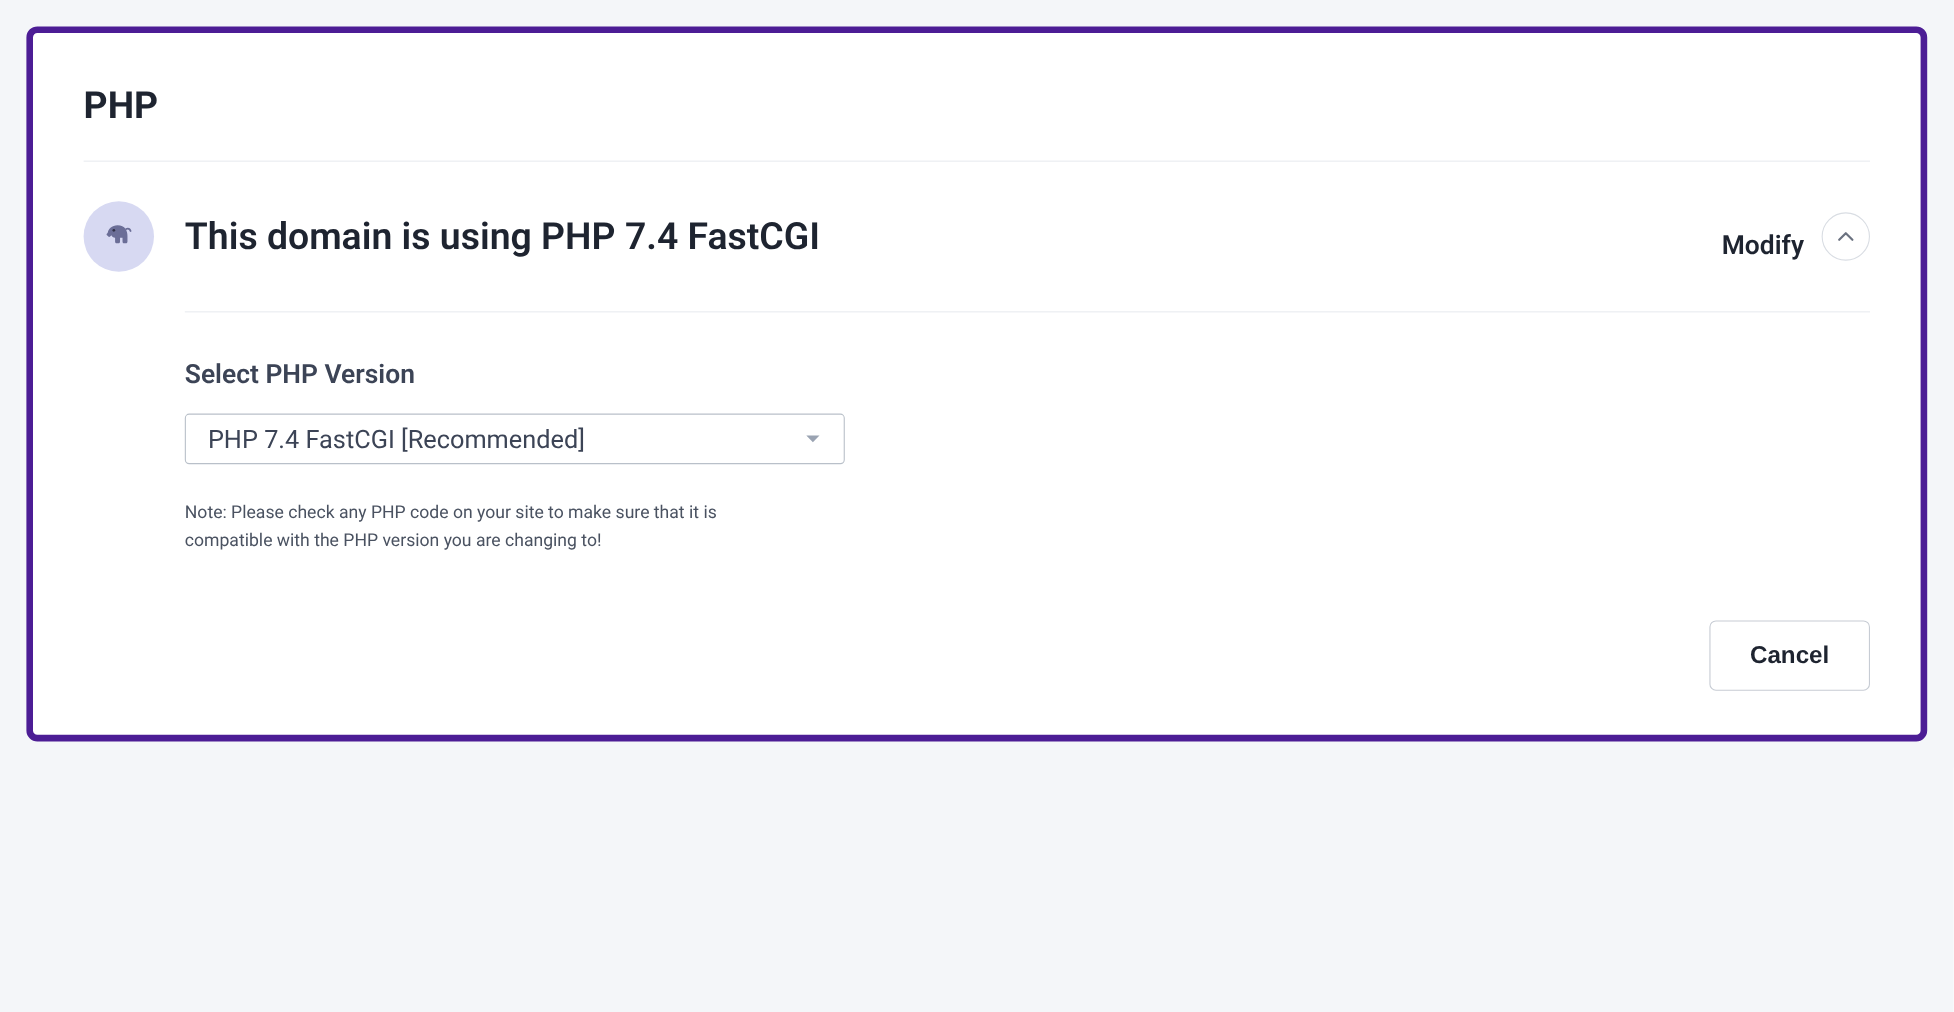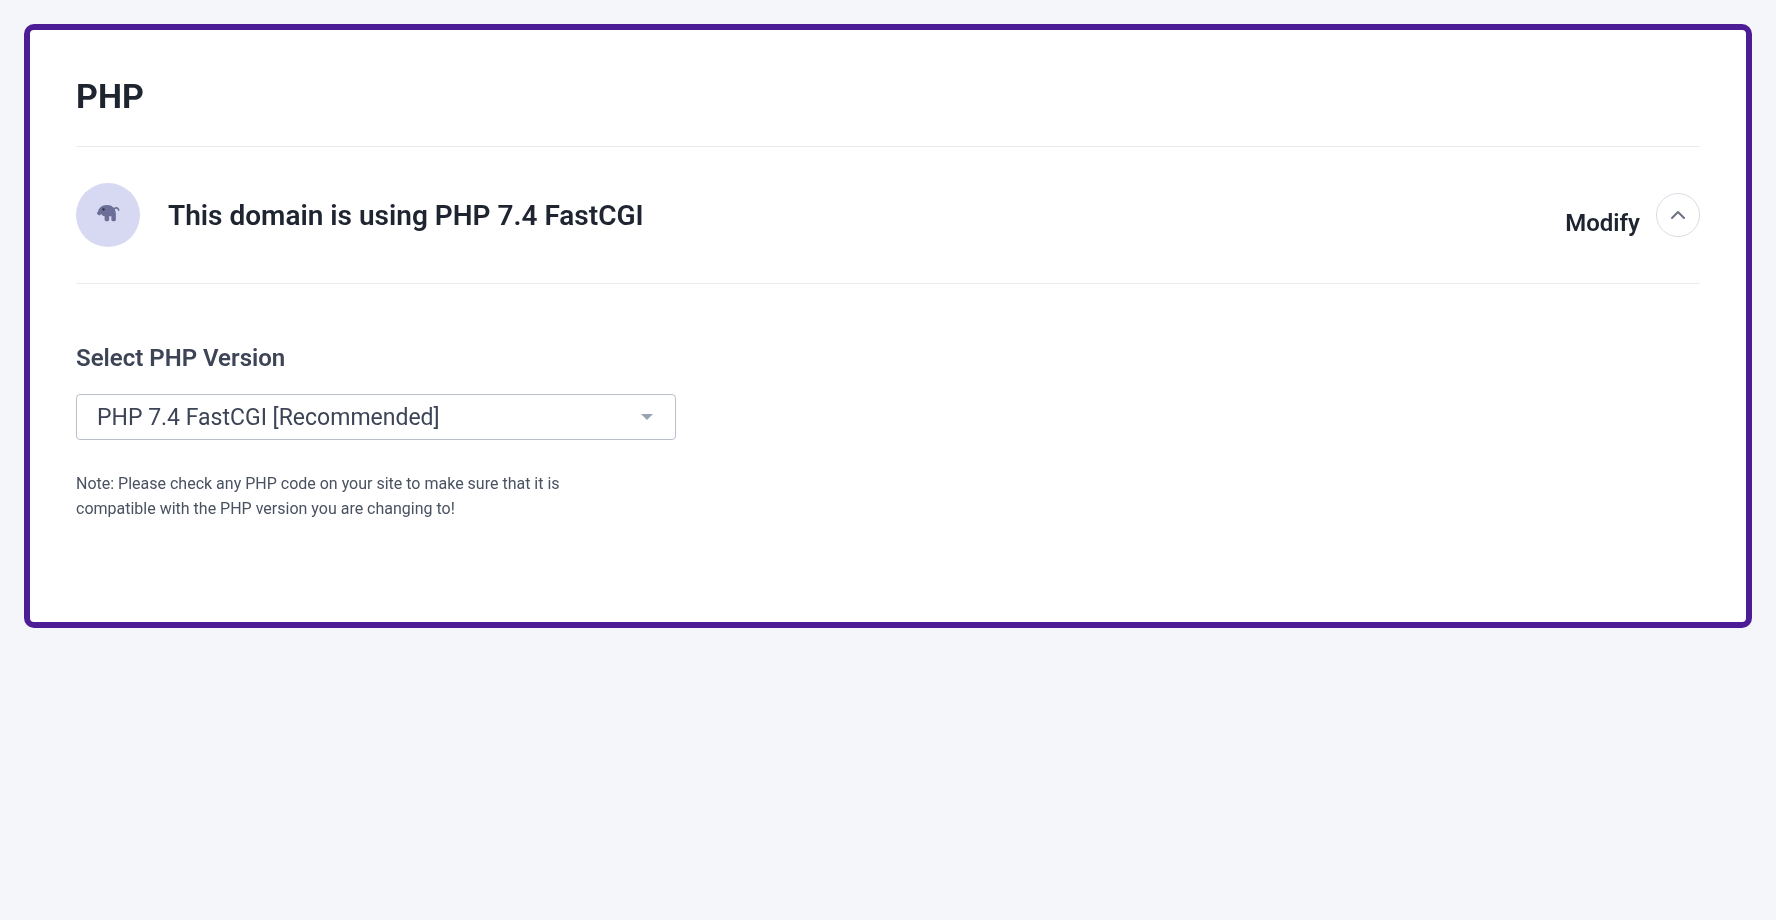--- a/index.html
+++ b/index.html
@@ -35,21 +35,21 @@
       height: 64px;
       border-radius: 50%;
       background: #d7d9f2;
       display: flex;
       align-items: center;
       justify-content: center;
       flex: 0 0 auto;
     }
     .icon-badge svg { width: 36px; height: 36px; display:block; }
     .section-summary {
-      font-size: 28px;
+      font-size: 34px;
       font-weight: 600;
       color: #1e2430;
       margin-left: 28px;
       flex: 1 1 auto;
     }
     .modify-wrap {
       display: flex;
       align-items: flex-end;
       gap: 16px;
     }
@@ -64,22 +64,23 @@
       border-radius: 50%;
       border: 1px solid #d9dde3;
       background: #ffffff;
       display: flex;
       align-items: center;
       justify-content: center;
       cursor: pointer;
     }
     .collapse-btn svg { width: 16px; height: 16px; }
     .section-body {
+      margin-left: 92px;
       border-top: 1px solid #e9ecef;
-      padding-top: 60px;
+      padding-top: 42px;
     }
     .field-label {
       font-size: 24px;
       font-weight: 600;
       color: #3c4456;
       margin-bottom: 22px;
     }
     .select-box {
       width: 600px;
       max-width: 100%;
@@ -171,17 +172,18 @@
         <span class="select-caret">
           <svg viewBox="0 0 16 12">
             <path d="M2 3 L8 9 L14 3 Z" fill="#9aa3b2"></path>
           </svg>
         </span>
       </div>
 
       <p class="note-text">Note: Please check any PHP code on your site to make sure that it is compatible with the PHP version you are changing to!</p>
 
       <div class="actions">
+        <button class="btn btn-secondary">Cancel</button>
       </div>
     </div>
 
   </div>
 </div>
 
 </body></html>

